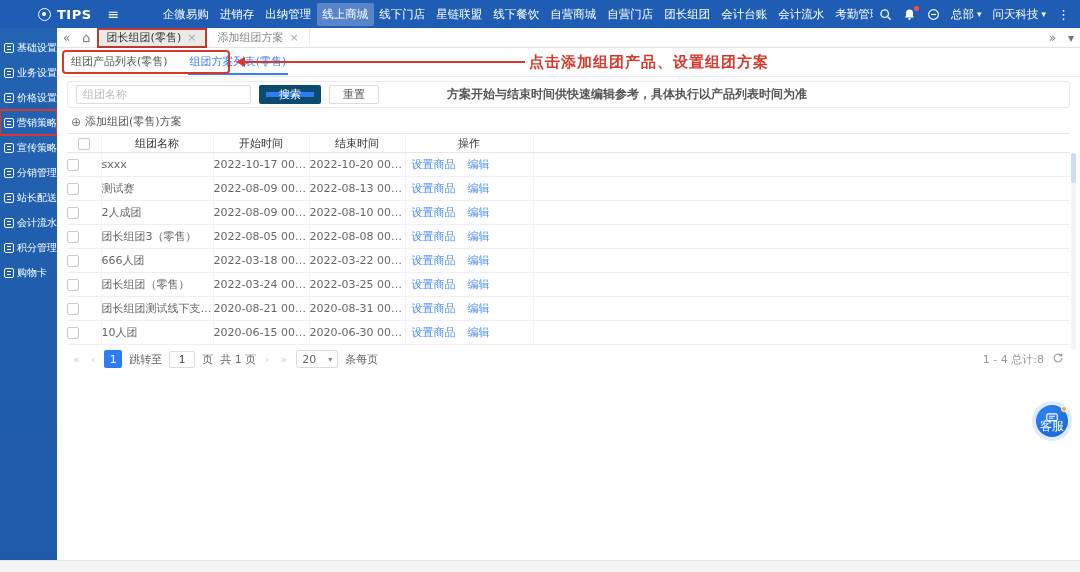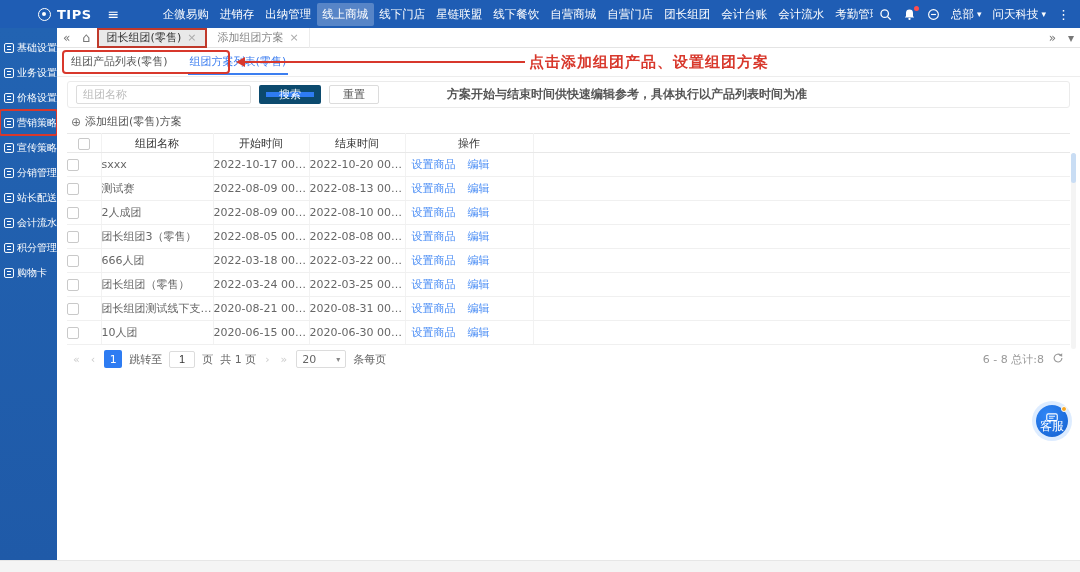--- a/index.html
+++ b/index.html
@@ -108,21 +108,21 @@
 
   .pager { margin:5px 0 0 14px; display:flex; align-items:center; gap:7px;
     font-size:11px; color:#666; position:relative; padding-right:14px; }
   .pg-glyph { color:#ccc; font-size:11px; padding:0 2px; cursor:pointer; }
   .pg-cur { width:18px; height:18px; background:#2e7cf2; color:#fff; border-radius:2px;
     display:flex; align-items:center; justify-content:center; cursor:pointer; }
   .pg-input { width:26px; height:17px; border:1px solid #dcdcdc; border-radius:2px;
     text-align:center; font-size:11px; color:#333; outline:none; }
   .pg-size { min-width:42px; height:18px; border:1px solid #dcdcdc; border-radius:2px;
     display:flex; align-items:center; justify-content:space-between; padding:0 5px;
-    cursor:pointer; gap:20px; }
+    cursor:pointer; gap:12px; }
   .pg-size .caret { font-size:8px; color:#888; }
   .pg-right { position:absolute; right:16px; display:flex; align-items:center; gap:8px;
     color:#999; }
 
   
   .float-service { position:absolute; right:12px; top:405px; width:32px; height:32px;
     border-radius:50%; background:radial-gradient(circle at 35% 30%,#2f86f6,#1460cf);
     box-shadow:0 0 0 4px rgba(120,180,255,.25); display:flex; flex-direction:column;
     align-items:center; justify-content:center; cursor:pointer; color:#fff; }
   .float-service .svc-label { font-size:12px; line-height:7px; }
@@ -372,21 +372,21 @@
     <span>页</span>
     <span>共 1 页</span>
     <span class="pg-glyph">›</span>
     <span class="pg-glyph">»</span>
     <span class="pg-size">
       <span>20</span>
       <span class="caret">▾</span>
     </span>
     <span>条每页</span>
     <span class="pg-right">
-      <span>6 - 8 总计:8</span>
+      <span>1 - 4 总计:8</span>
       <span>
         <svg width="12" height="12" viewBox="0 0 16 16">
             <path d="M13.2 8a5.2 5.2 0 1 1-1.6-3.7" fill="none" stroke="#999" stroke-width="1.5"></path>
             <polygon points="13.6,1.6 13.6,6.2 9.2,4.6" fill="#999"></polygon>
           </svg>
       </span>
     </span>
   </div>
 
 </div>

